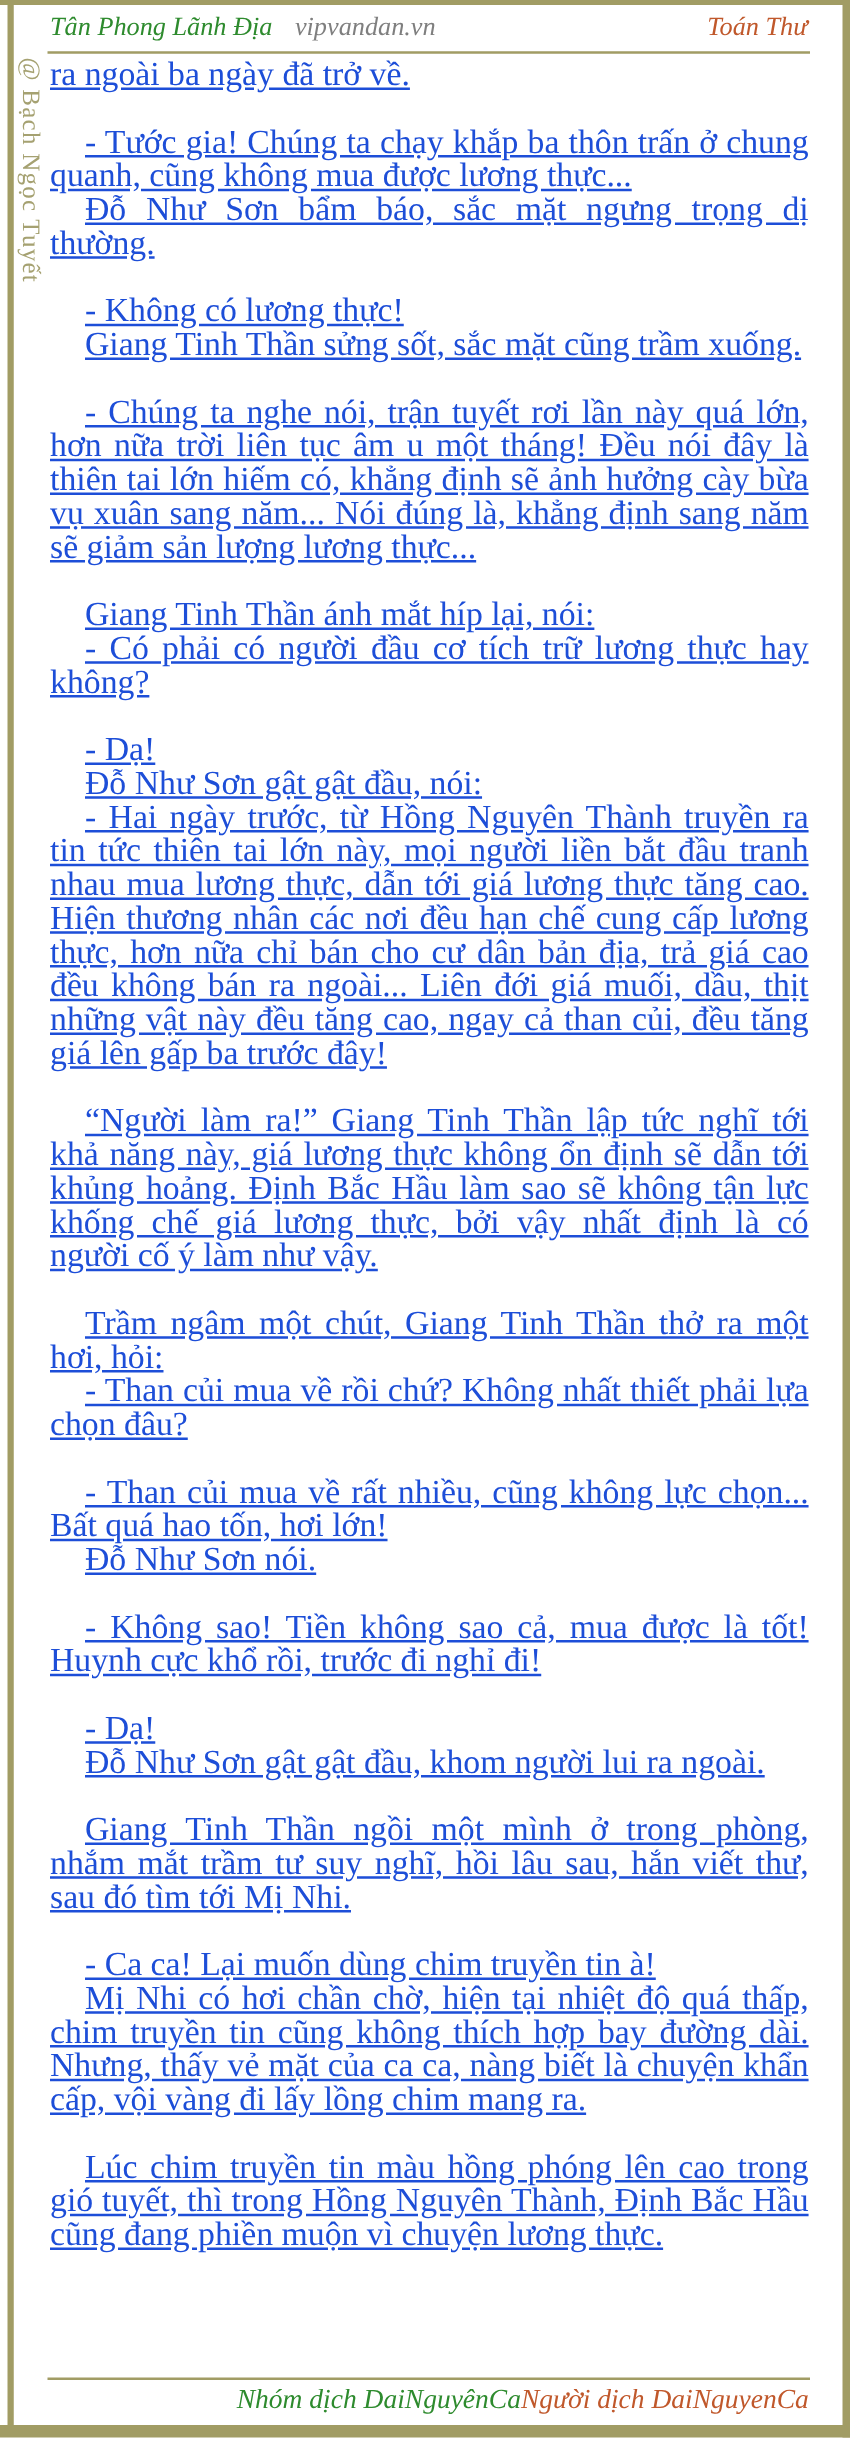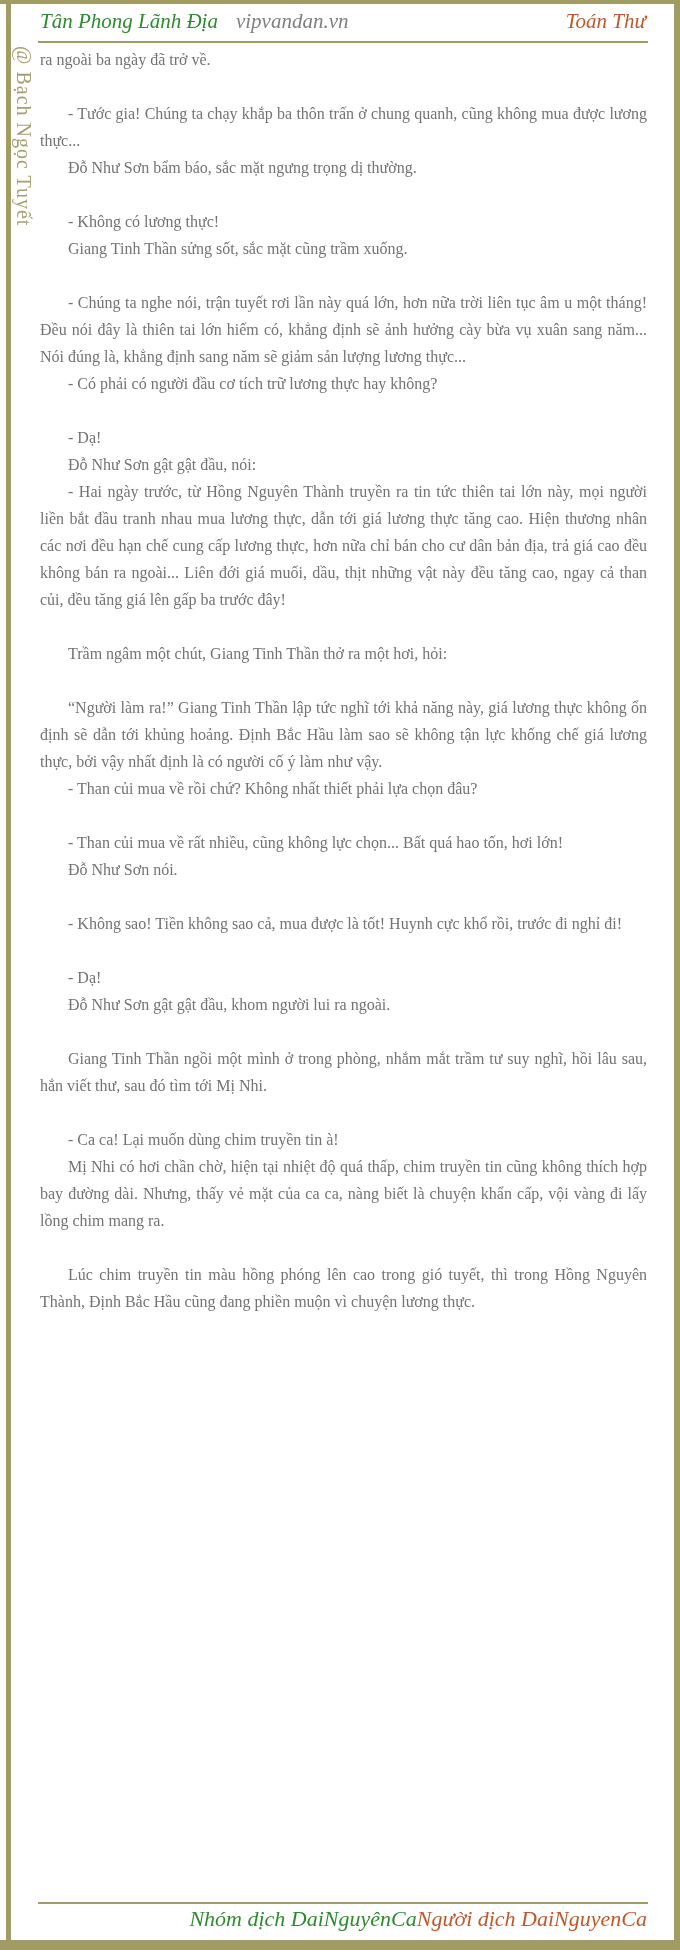--- a/index.html
+++ b/index.html
@@ -37,22 +37,23 @@
     writing-mode:vertical-rl;
     font-size:20px;letter-spacing:1px;
     color:var(--watermark,#a5a171);
     white-space:nowrap;
   }
 
   
   .content{
     position:absolute;top:46px;left:40px;width:607px;height:1854px;
     overflow:hidden;
-    font-size:16px;line-height:27px;color:#737373;
+    font-size:27px;line-height:27px;color:#1d4ed8;
     text-align:justify;
+    text-decoration:underline;
   }
   .content p{margin:0;text-indent:28px;}
   .content p.gap{margin-top:27px;}
   .content p.no-indent{text-indent:0;}
 
   
   .footer{
     position:absolute;top:1906px;left:42px;right:33px;
     display:flex;justify-content:flex-end;align-items:baseline;
     font-style:italic;font-size:22px;white-space:nowrap;
@@ -79,26 +80,27 @@
 
   <div class="watermark">@ Bạch Ngọc Tuyết</div>
 
   <div class="content" id="content">
       <p class="no-indent">ra ngoài ba ngày đã trở về.</p>
       <p class="gap">- Tước gia! Chúng ta chạy khắp ba thôn trấn ở chung quanh, cũng không mua được lương thực...</p>
       <p>Đỗ Như Sơn bẩm báo, sắc mặt ngưng trọng dị thường.</p>
       <p class="gap">- Không có lương thực!</p>
       <p>Giang Tinh Thần sửng sốt, sắc mặt cũng trầm xuống.</p>
       <p class="gap">- Chúng ta nghe nói, trận tuyết rơi lần này quá lớn, hơn nữa trời liên tục âm u một tháng! Đều nói đây là thiên tai lớn hiếm có, khẳng định sẽ ảnh hưởng cày bừa vụ xuân sang năm... Nói đúng là, khẳng định sang năm sẽ giảm sản lượng lương thực...</p>
+      <p class="gap">Giang Tinh Thần ánh mắt híp lại, nói:</p>
       <p>- Có phải có người đầu cơ tích trữ lương thực hay không?</p>
       <p class="gap">- Dạ!</p>
       <p>Đỗ Như Sơn gật gật đầu, nói:</p>
       <p>- Hai ngày trước, từ Hồng Nguyên Thành truyền ra tin tức thiên tai lớn này, mọi người liền bắt đầu tranh nhau mua lương thực, dẫn tới giá lương thực tăng cao. Hiện thương nhân các nơi đều hạn chế cung cấp lương thực, hơn nữa chỉ bán cho cư dân bản địa, trả giá cao đều không bán ra ngoài... Liên đới giá muối, dầu, thịt những vật này đều tăng cao, ngay cả than củi, đều tăng giá lên gấp ba trước đây!</p>
+      <p class="gap">“Người làm ra!” Giang Tinh Thần lập tức nghĩ tới khả năng này, giá lương thực không ổn định sẽ dẫn tới khủng hoảng. Định Bắc Hầu làm sao sẽ không tận lực khống chế giá lương thực, bởi vậy nhất định là có người cố ý làm như vậy.</p>
       <p class="gap">Trầm ngâm một chút, Giang Tinh Thần thở ra một hơi, hỏi:</p>
-      <p class="gap">“Người làm ra!” Giang Tinh Thần lập tức nghĩ tới khả năng này, giá lương thực không ổn định sẽ dẫn tới khủng hoảng. Định Bắc Hầu làm sao sẽ không tận lực khống chế giá lương thực, bởi vậy nhất định là có người cố ý làm như vậy.</p>
       <p>- Than củi mua về rồi chứ? Không nhất thiết phải lựa chọn đâu?</p>
       <p class="gap">- Than củi mua về rất nhiều, cũng không lực chọn... Bất quá hao tốn, hơi lớn!</p>
       <p>Đỗ Như Sơn nói.</p>
       <p class="gap">- Không sao! Tiền không sao cả, mua được là tốt! Huynh cực khổ rồi, trước đi nghỉ đi!</p>
       <p class="gap">- Dạ!</p>
       <p>Đỗ Như Sơn gật gật đầu, khom người lui ra ngoài.</p>
       <p class="gap">Giang Tinh Thần ngồi một mình ở trong phòng, nhắm mắt trầm tư suy nghĩ, hồi lâu sau, hắn viết thư, sau đó tìm tới Mị Nhi.</p>
       <p class="gap">- Ca ca! Lại muốn dùng chim truyền tin à!</p>
       <p>Mị Nhi có hơi chần chờ, hiện tại nhiệt độ quá thấp, chim truyền tin cũng không thích hợp bay đường dài. Nhưng, thấy vẻ mặt của ca ca, nàng biết là chuyện khẩn cấp, vội vàng đi lấy lồng chim mang ra.</p>
       <p class="gap">Lúc chim truyền tin màu hồng phóng lên cao trong gió tuyết, thì trong Hồng Nguyên Thành, Định Bắc Hầu cũng đang phiền muộn vì chuyện lương thực.</p>

